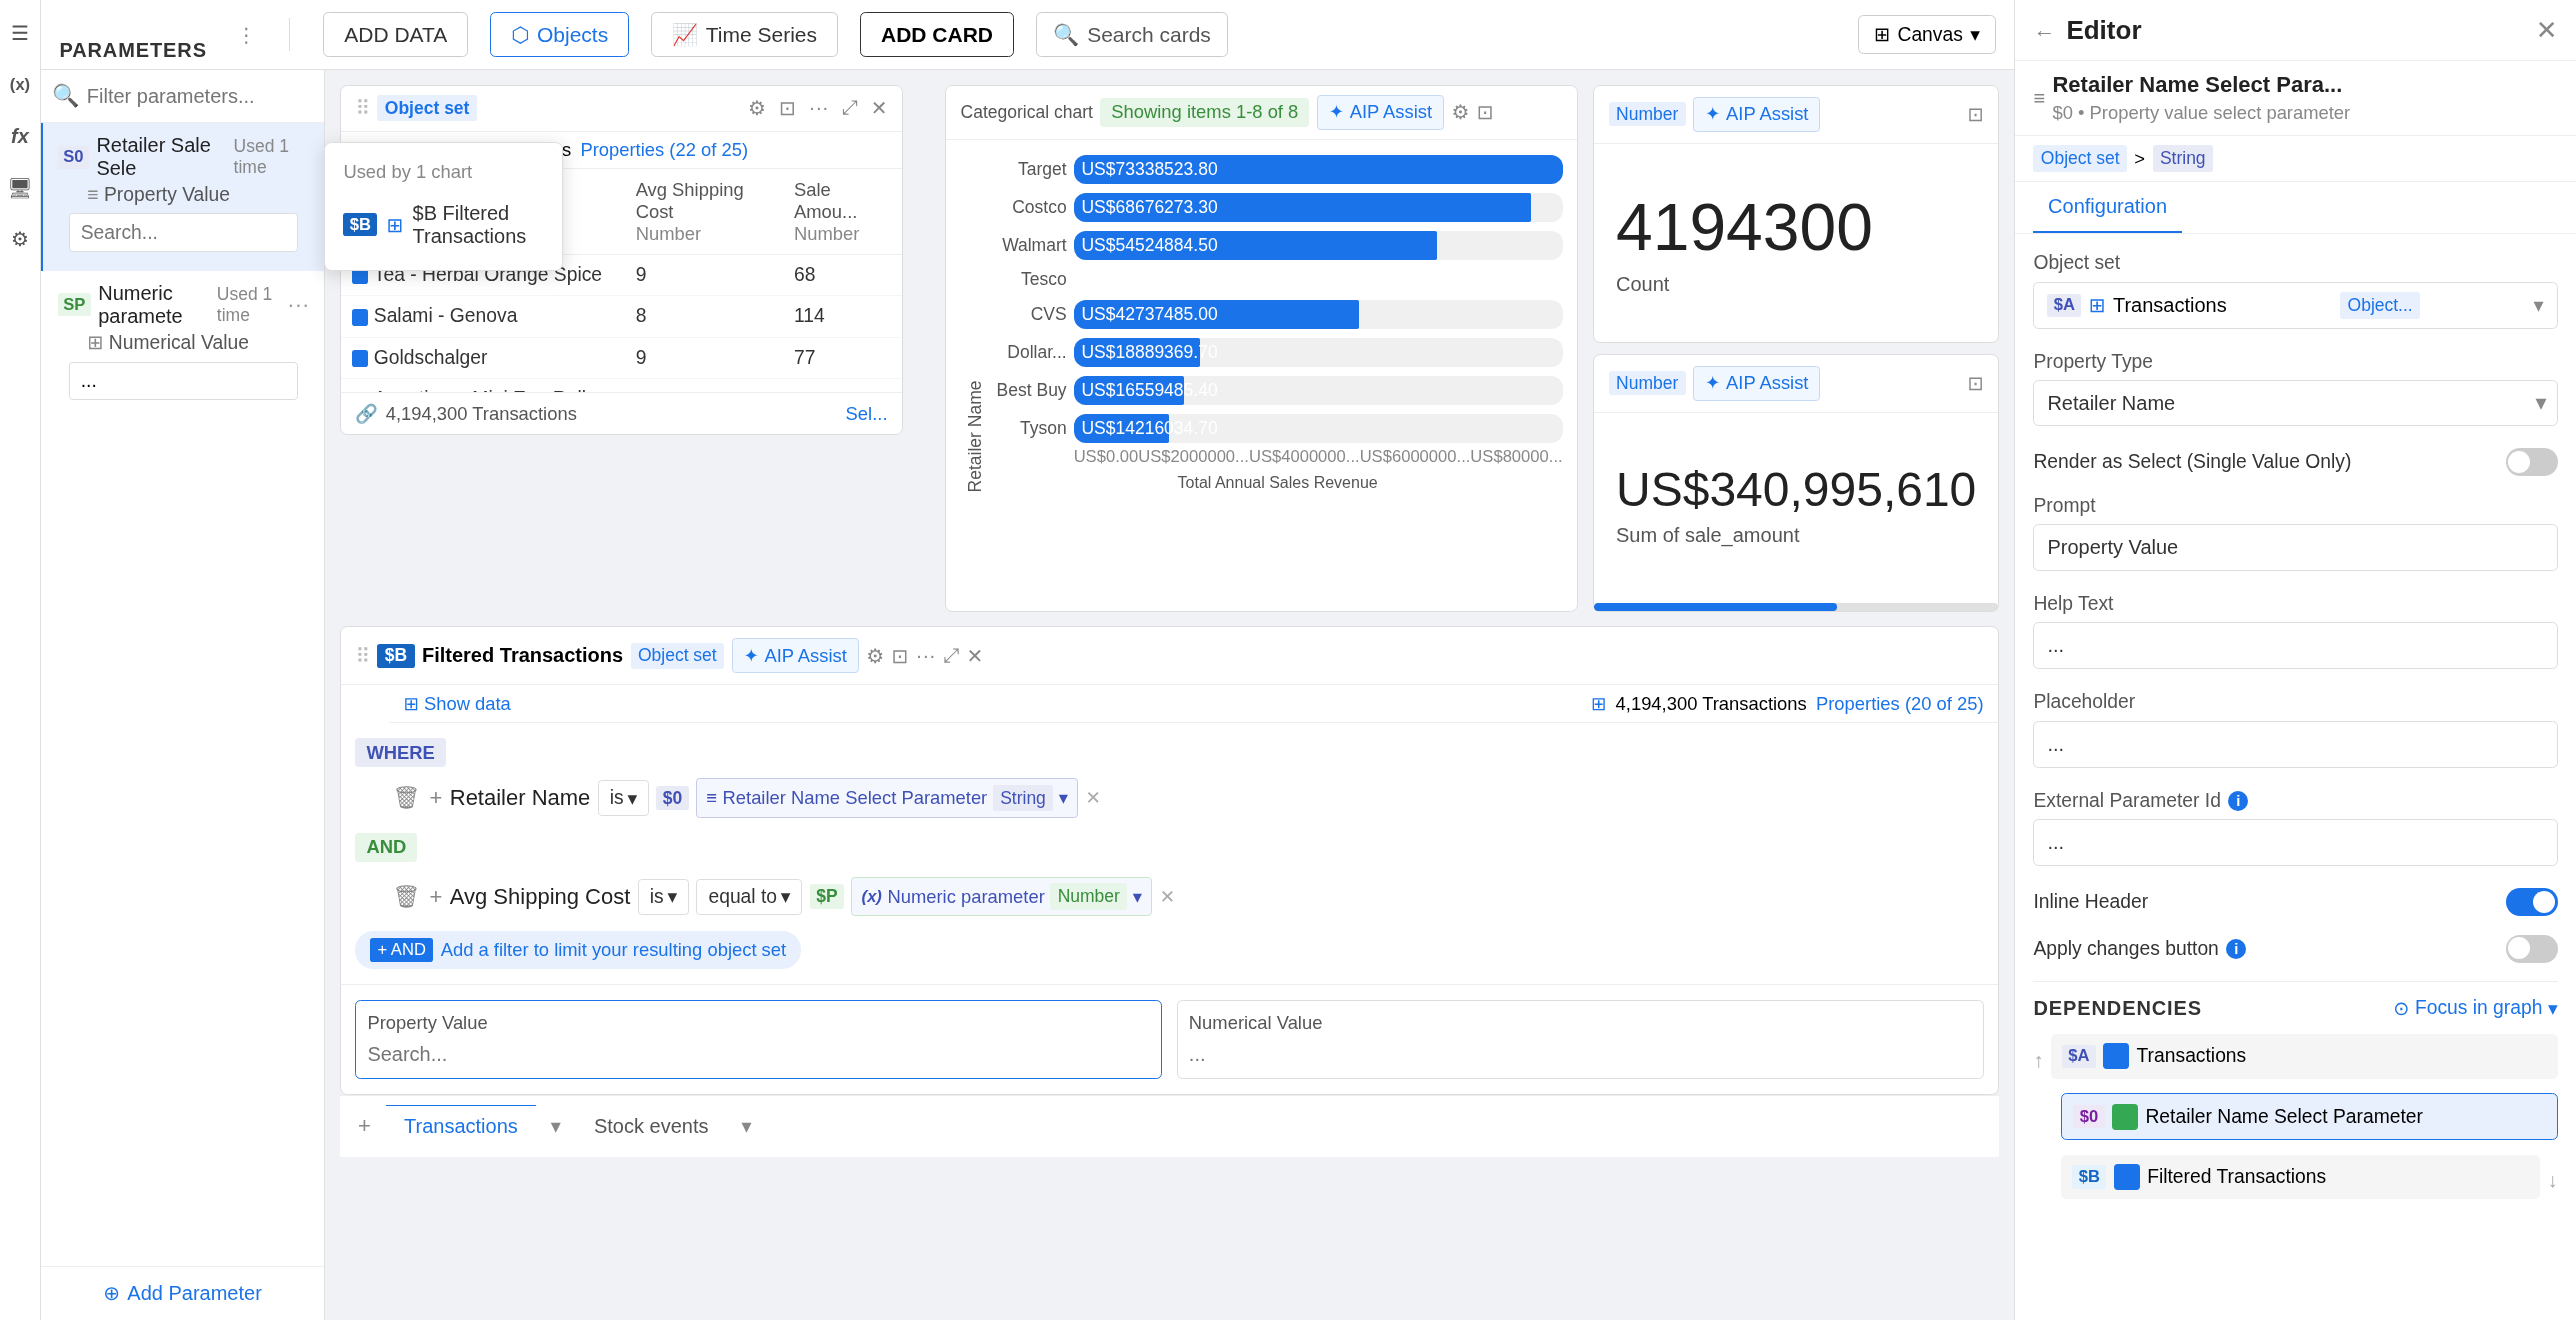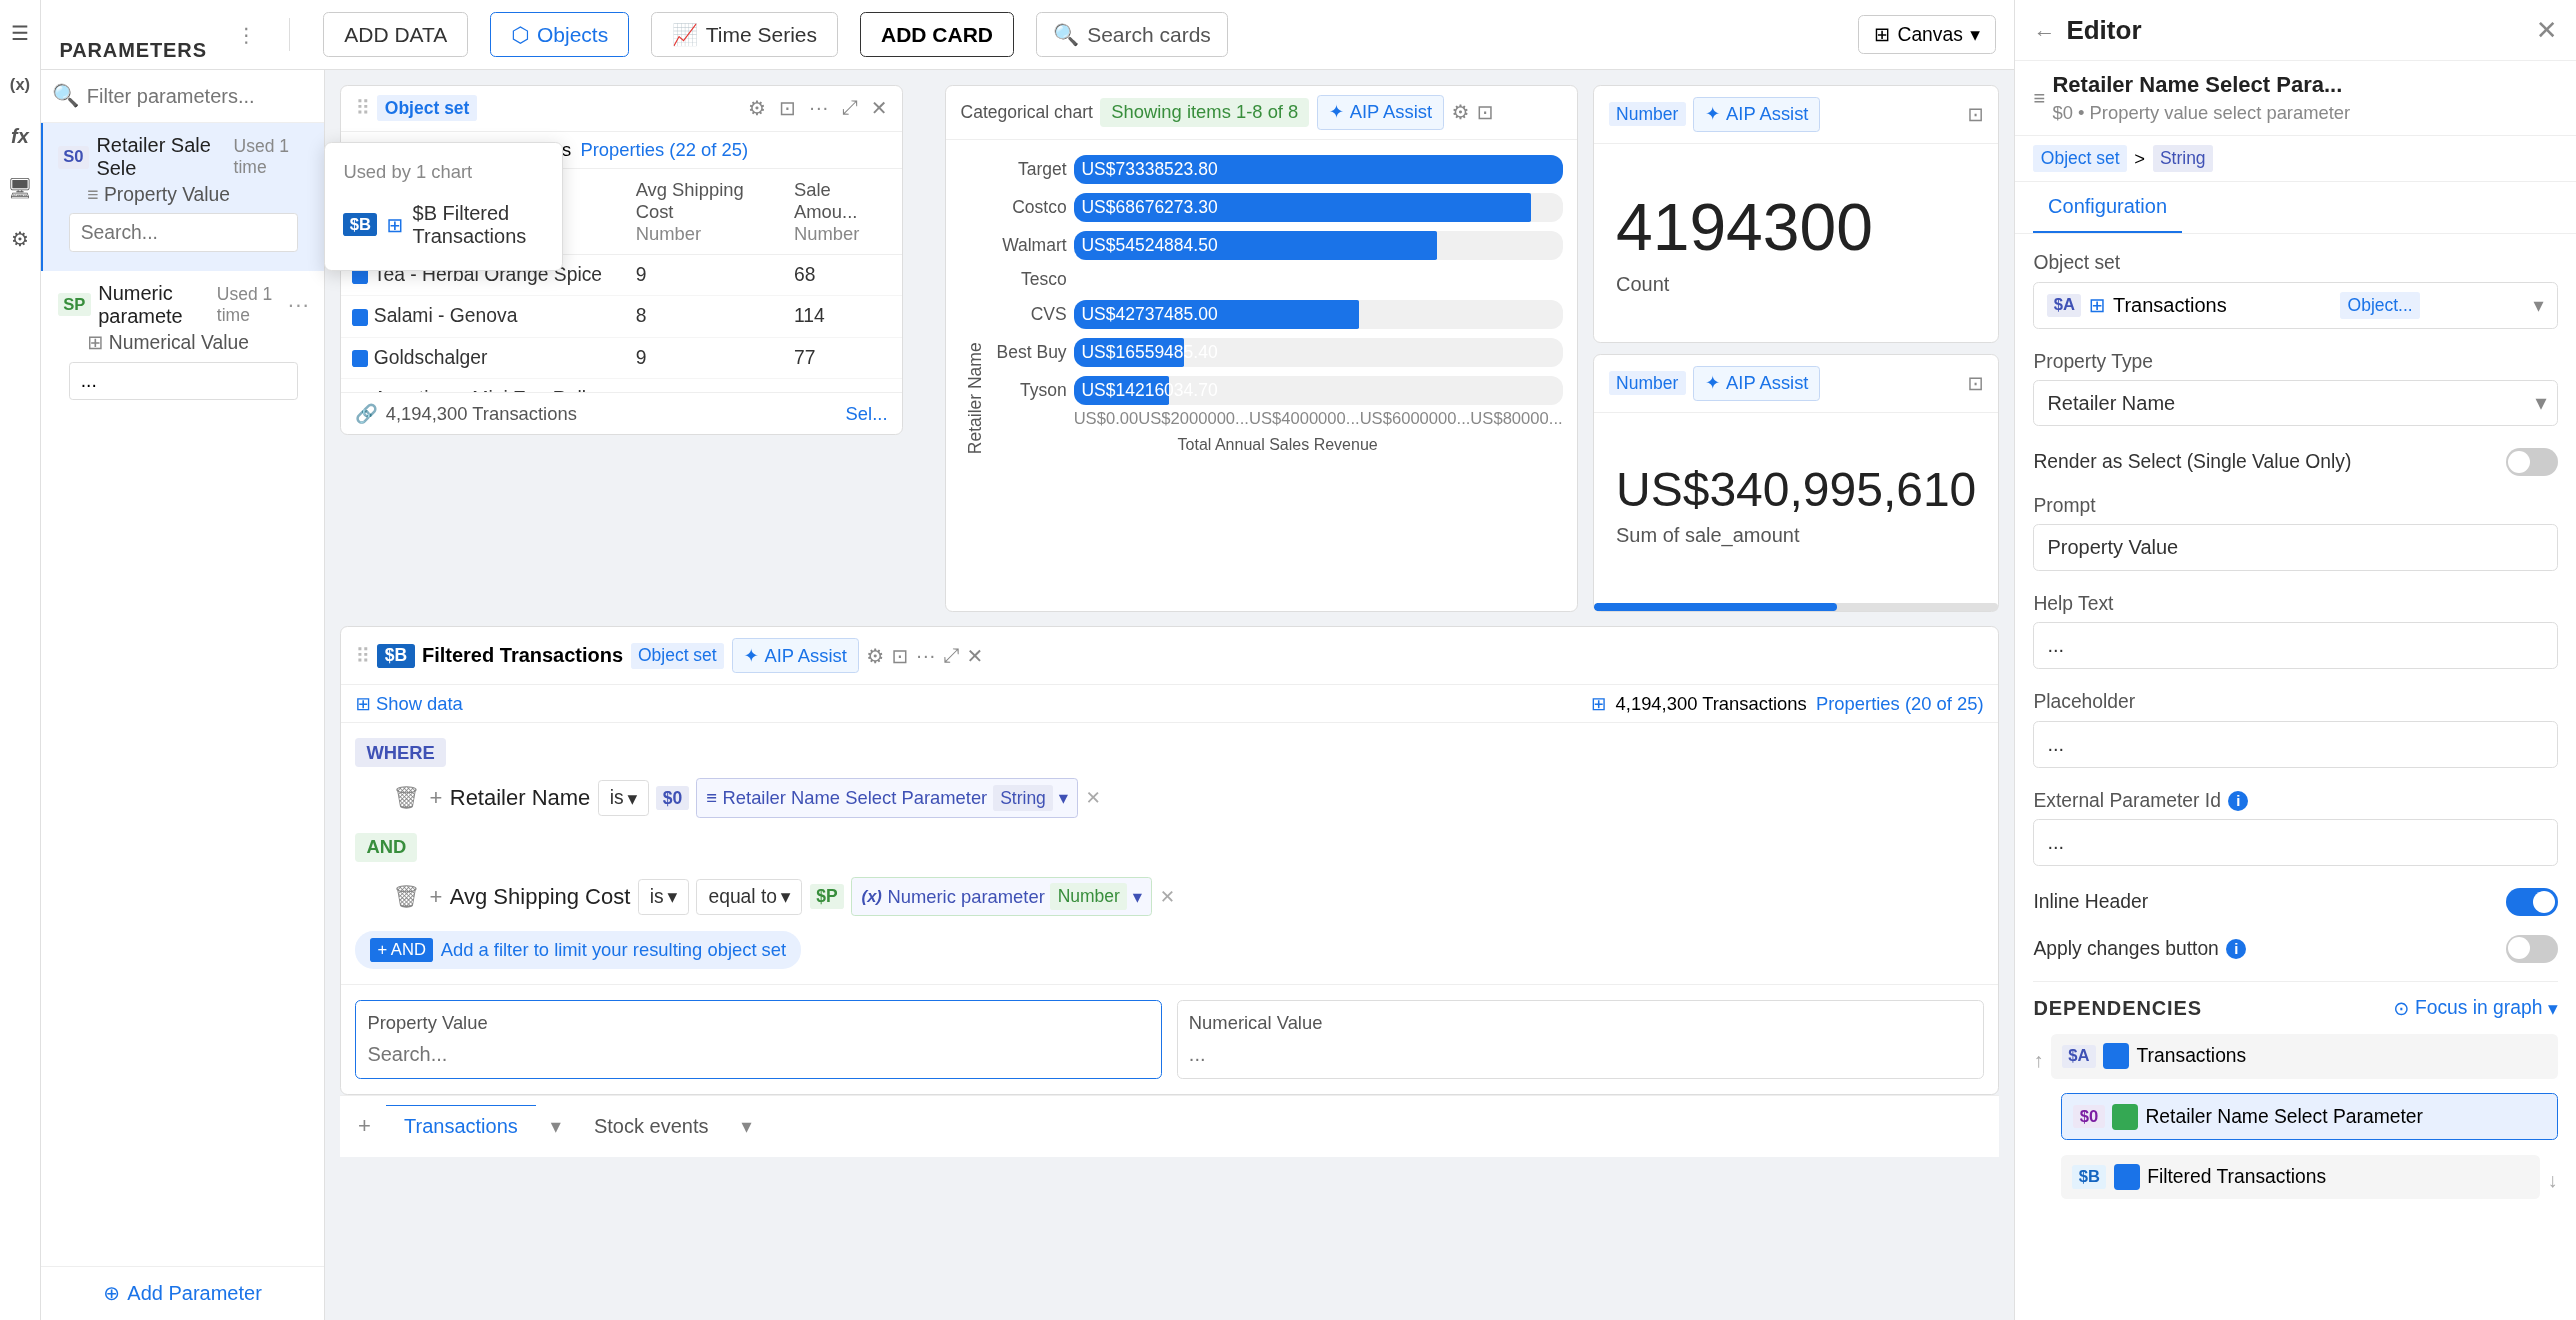--- a/index.html
+++ b/index.html
@@ -356,20 +356,26 @@
                         <div class="bar-row">
         <span class="bar-label">Tesco</span>
       </div>
                         <div class="bar-row">
         <span class="bar-label">CVS</span>
         <div class="bar-track">
           <div class="bar-fill" style="width:58.3%">US$42737485.00</div>
         </div>
       </div>
                         <div class="bar-row">
+        <span class="bar-label">Dollar...</span>
+        <div class="bar-track">
+          <div class="bar-fill" style="width:25.8%">US$18889369.70</div>
+        </div>
+      </div>
+                        <div class="bar-row">
         <span class="bar-label">Best Buy</span>
         <div class="bar-track">
           <div class="bar-fill" style="width:22.6%">US$16559485.40</div>
         </div>
       </div>
                         <div class="bar-row">
         <span class="bar-label">Tyson</span>
         <div class="bar-track">
           <div class="bar-fill" style="width:19.4%">US$14216034.70</div>
         </div>
@@ -434,21 +440,21 @@
             <div class="aip-btn">
               <span>✦</span>
               <span>AIP Assist</span>
             </div>
             <span style="color:#888;cursor:pointer;">⚙</span>
             <span style="color:#888;cursor:pointer;">⊡</span>
             <span style="color:#888;cursor:pointer;">···</span>
             <span style="color:#888;cursor:pointer;">⤢</span>
             <span style="color:#888;cursor:pointer;">✕</span>
           </div>
-          <div style="display:flex;align-items:center;gap:9.2px;padding:7.4px 14.7px;font-size:18.4px;border-bottom:0.9px solid #eee;">
+          <div style="display:flex;align-items:center;gap:9.2px;padding:7.4px 14.7px;font-size:18.4px;border-bottom:0.9px solid #eee;margin-left:48px;">
             <span style="color:#1a73e8;">⊞ <span style="color:#1a73e8;">Show data</span></span>
             <span style="margin-left:auto;color:#1a73e8;">⊞</span>
             <span>4,194,300 Transactions</span>
             <span class="props-link">Properties (20 of 25)</span>
           </div>
 
           <div class="filter-section">
             <div style="display:flex;gap:14.7px;">
               <div style="flex:1;">
                 <span class="where-badge">WHERE</span>

